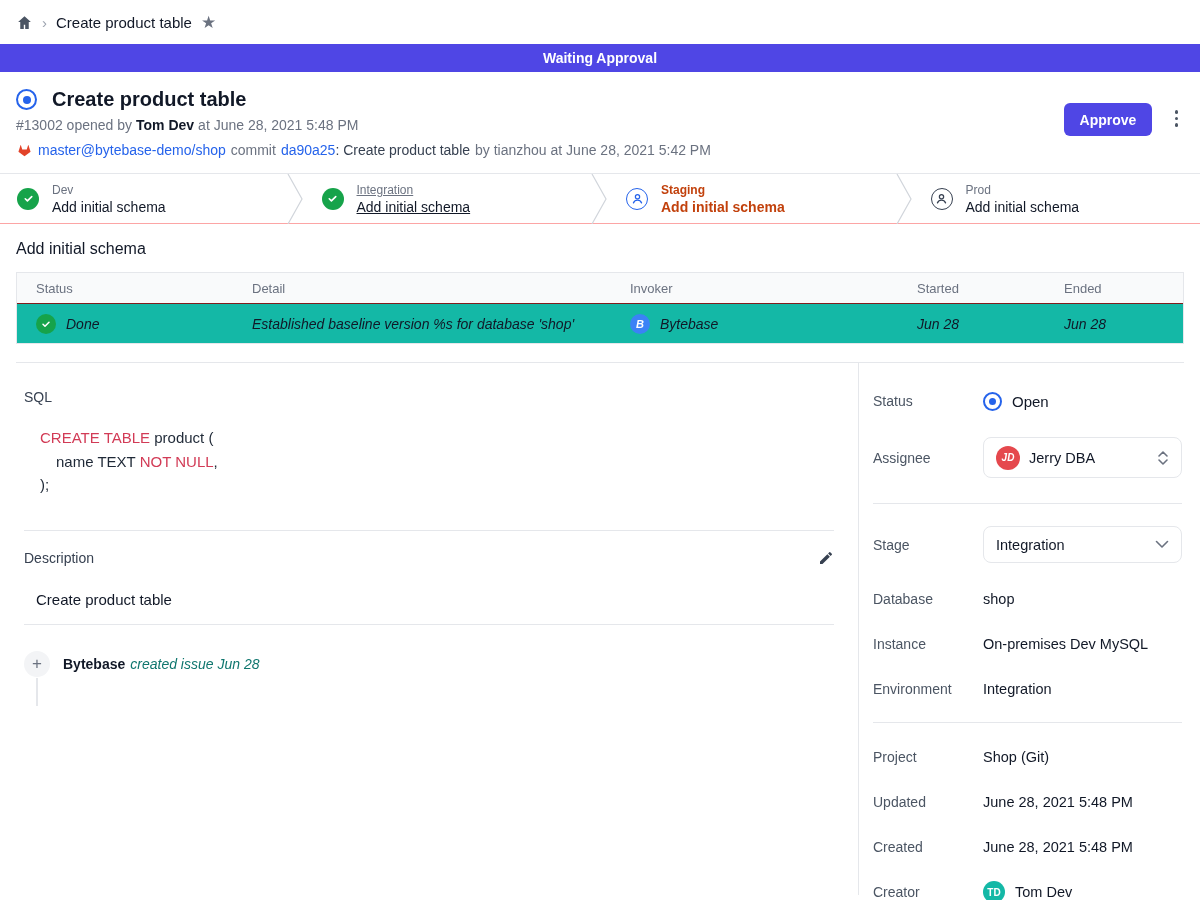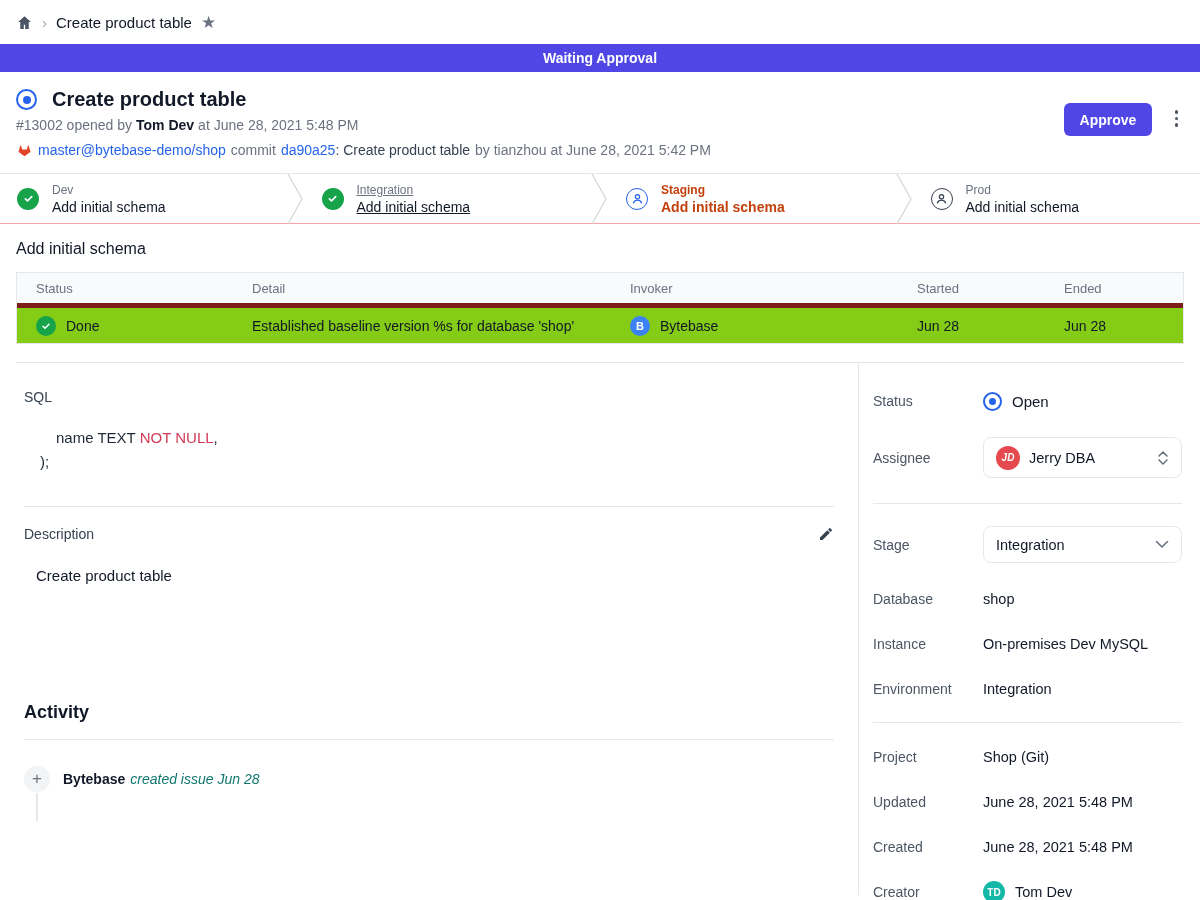--- a/index.html
+++ b/index.html
@@ -53,21 +53,21 @@
   .st-person.blue svg { stroke:#2563eb; }
   .chev-sep { align-self:center; flex:none; }
 
   
   .task-section { padding:16px 16px 0; }
   .task-section h2 { font-size:16px; font-weight:400; color:#111827; margin-bottom:14px; }
   .ttable { border:1px solid #e5e7eb; }
   .trow { display:grid; grid-template-columns:216px 378px 287px 147px 1fr; align-items:center; }
   .trow > div { padding-left:19px; }
   .thead { background:#f9fafb; height:30px; font-size:13px; color:#6b7280; }
-  .tbody { height:40px; background:#84cc16; border-top:5px solid #7f1d1d; font-size:14px; color:#111827; cursor:pointer; }
+  .tbody { height:40px; background:#14b8a6; border-top:1px solid #7f1d1d; font-size:14px; color:#111827; cursor:pointer;font-style:italic; }
   .cell-flex { display:flex; align-items:center; gap:10px; }
   .mini-check { width:20px; height:20px; border-radius:50%; background:#16a34a; display:flex; align-items:center; justify-content:center; flex:none; }
   .mini-check svg { width:12px; height:12px; }
   .avatar { border-radius:50%; color:#fff; font-weight:700; display:flex; align-items:center; justify-content:center; flex:none; }
   .av-b { width:20px; height:20px; background:#3b82f6; font-size:11px; }
   .av-jd { width:24px; height:24px; background:#e5484d; font-size:10px;font-style:italic; }
   .av-td { width:22px; height:22px; background:#14b8a6; font-size:10px; }
 
   .full-divider { border-top:1px solid #e5e7eb; margin-top:18px; }
 
@@ -248,32 +248,32 @@
       <div>Jun 28</div>
     </div>
   </div>
   <div class="full-divider"></div>
 </div>
 
 <div class="content">
   <div class="main">
     <div class="sql-label">SQL</div>
     <div class="sql-code">
+        <div class="sql-line indent-0"><span class="kw">CREATE TABLE</span><span> product (</span></div>
         <div class="sql-line indent-1"><span>name TEXT </span><span class="kw">NOT NULL</span><span>,</span></div>
         <div class="sql-line indent-0"><span>);</span></div>
       </div>
     <div class="hr hr1"></div>
     <div class="desc-head">
       <span class="desc-label">Description</span>
       <svg class="icon-pencil" viewBox="0 0 24 24">
           <path d="M3 17.25V21h3.75L17.81 9.94l-3.75-3.75L3 17.25zM20.71 7.04a1 1 0 0 0 0-1.41L18.37 3.29a1 1 0 0 0-1.41 0l-1.84 1.83 3.75 3.75 1.84-1.83z"></path>
         </svg>
     </div>
     <div class="desc-text">Create product table</div>
-    <div class="activity-title">Activity</div>
     <div class="hr hr2"></div>
     <div class="act-item">
       <span class="act-line"></span>
       <span class="act-plus">+</span>
       <span class="act-text">
         <span class="actor">Bytebase</span>
         <span class="action">created issue Jun 28</span>
       </span>
     </div>
   </div>

